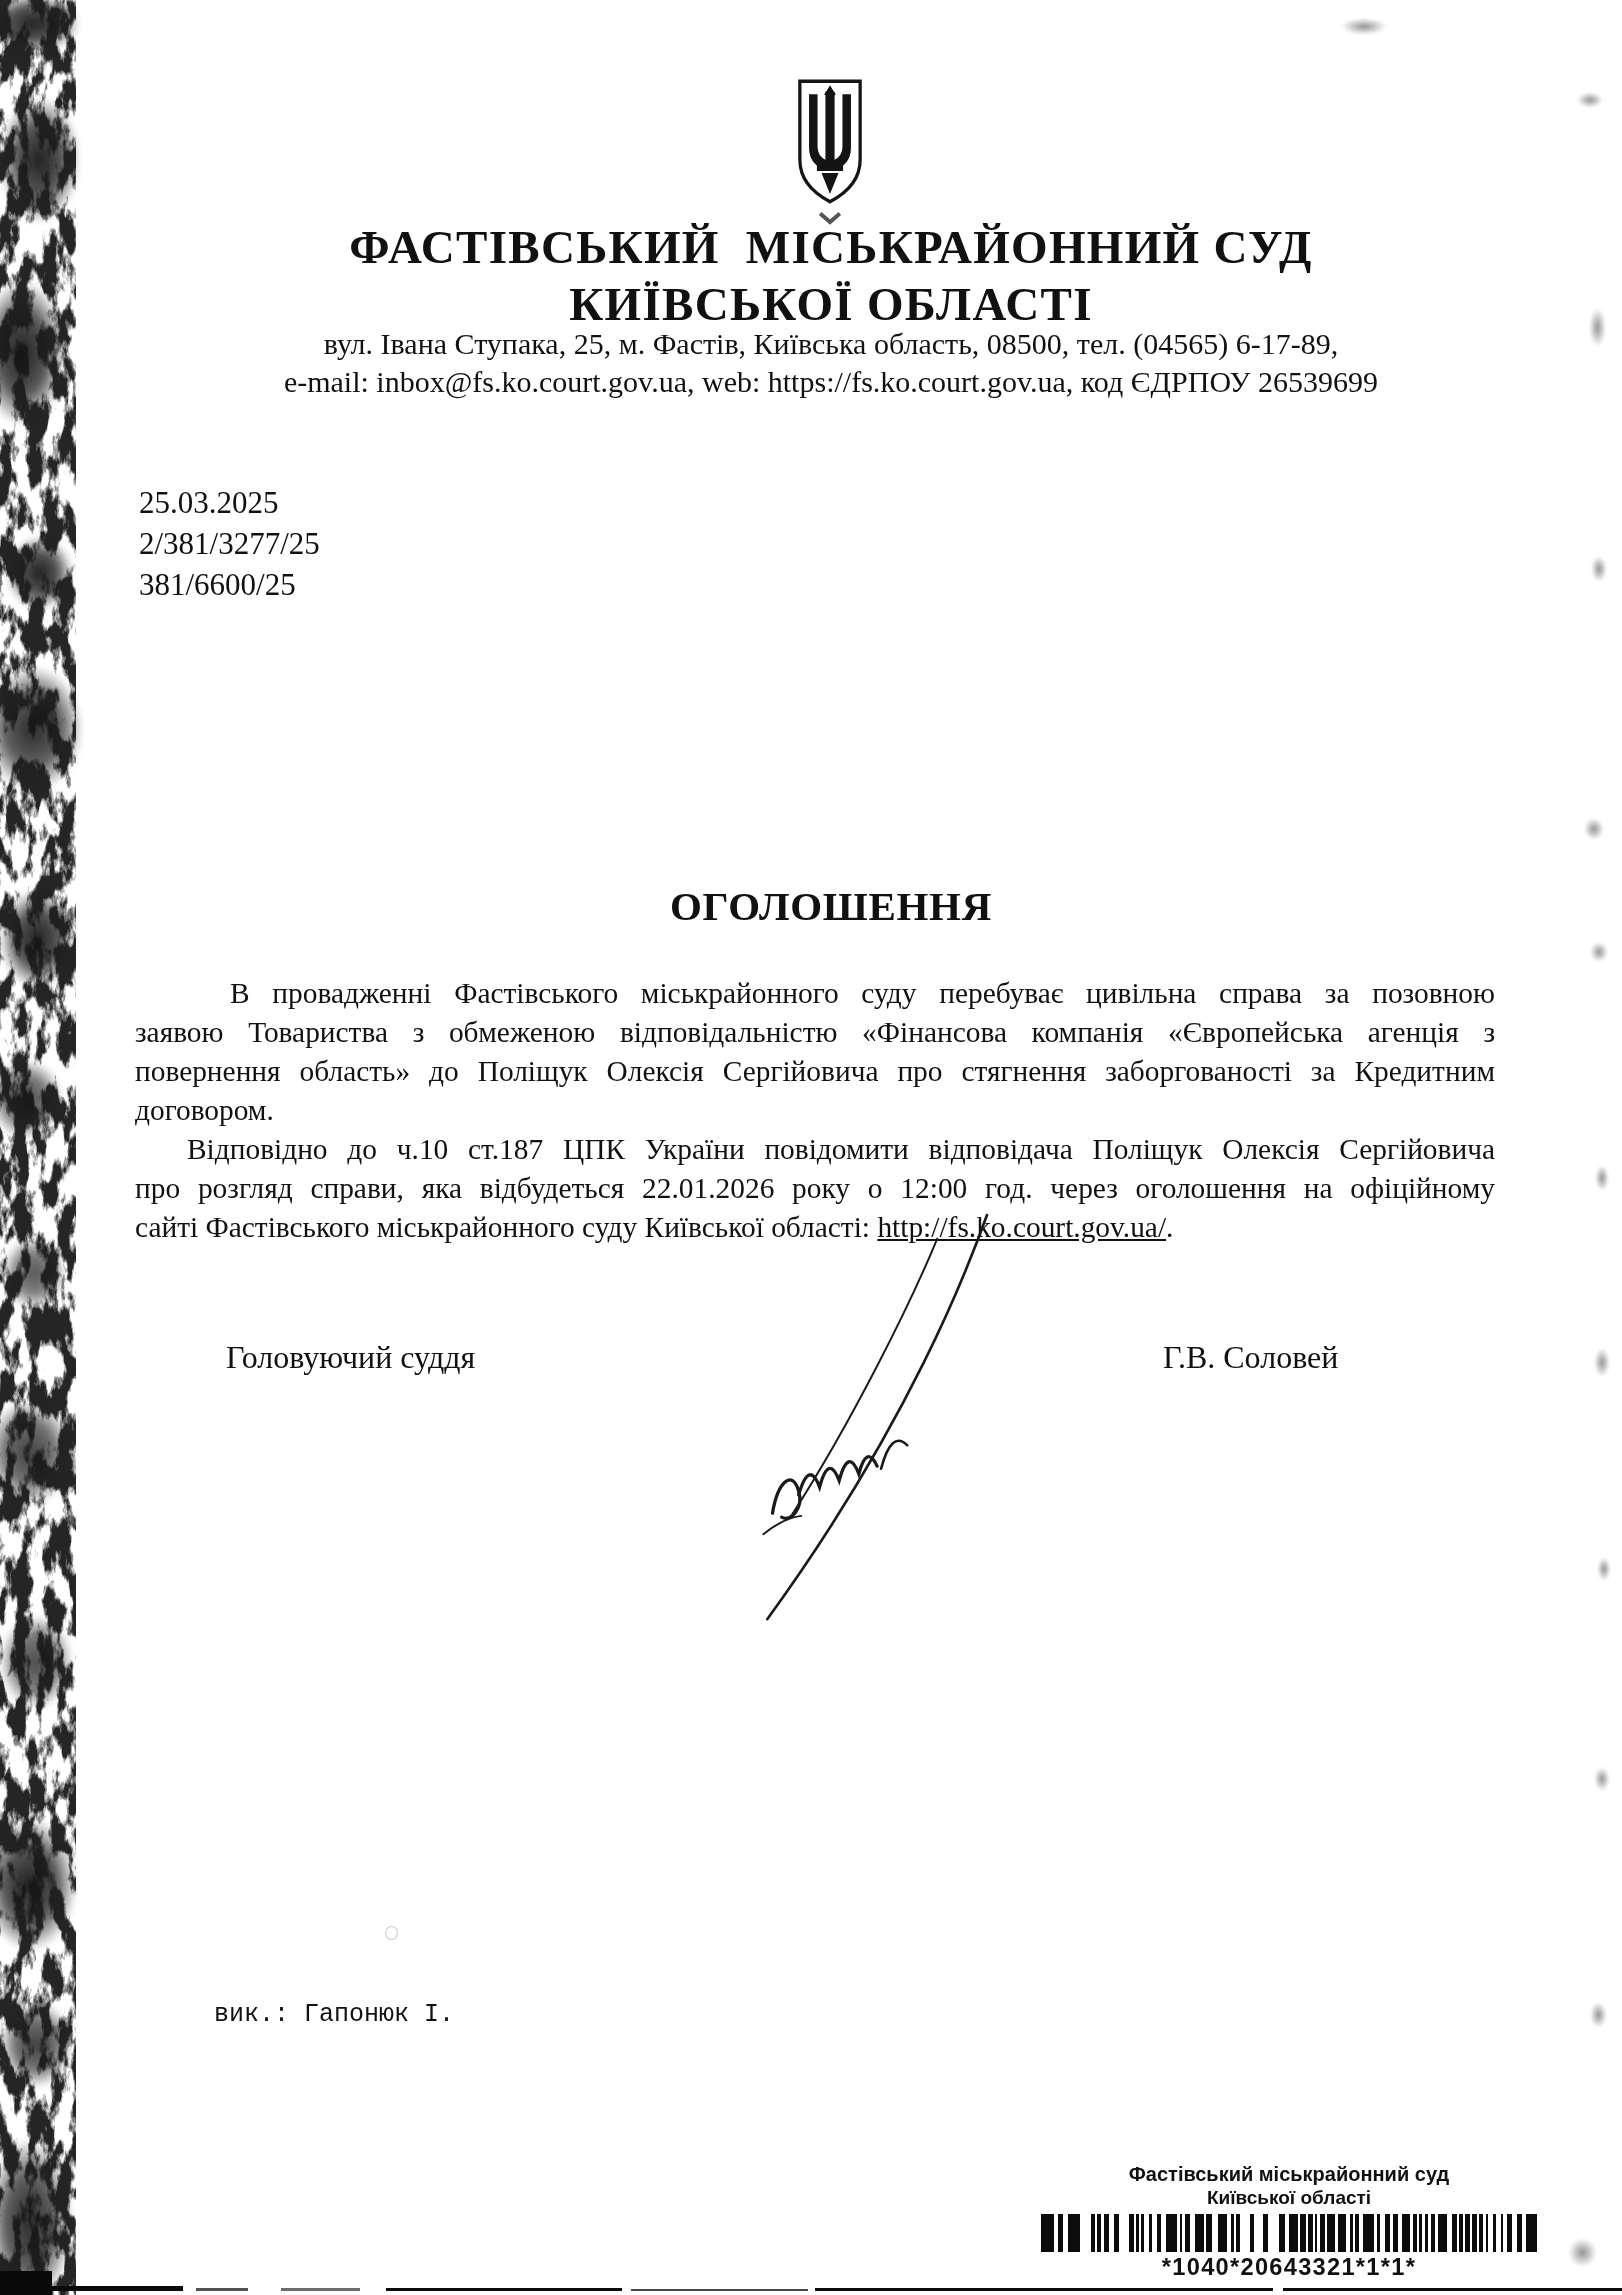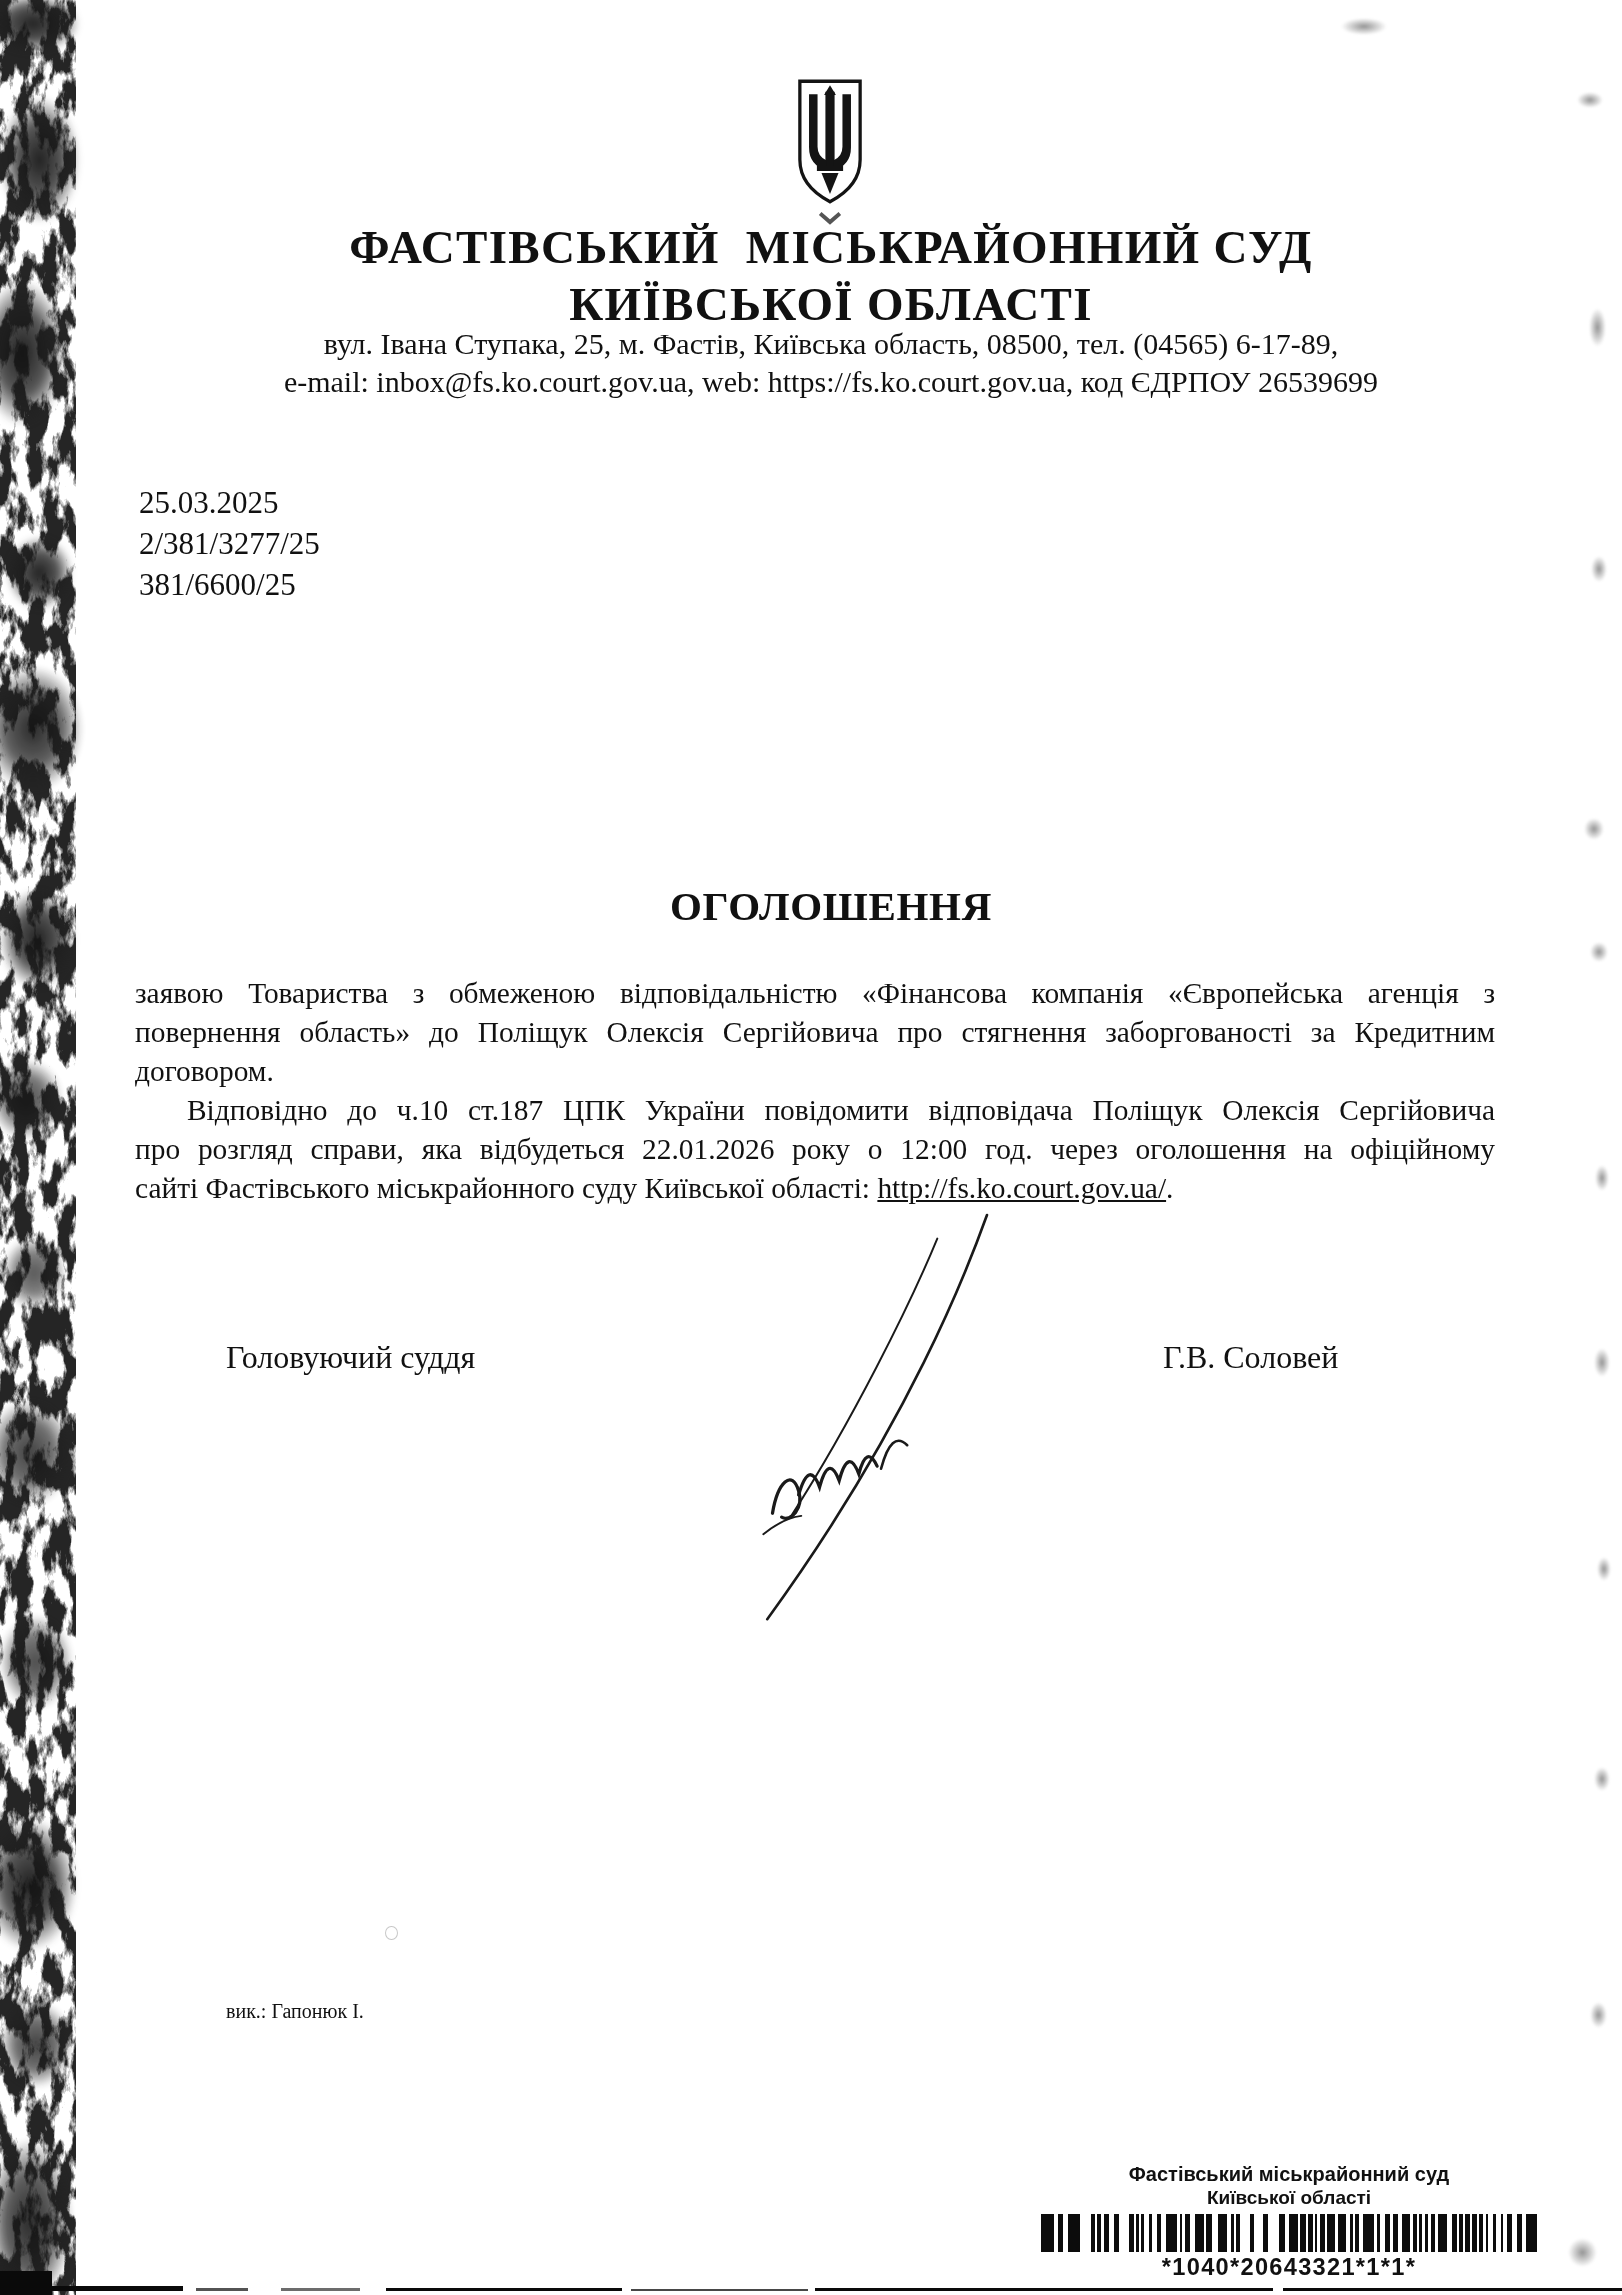--- a/index.html
+++ b/index.html
@@ -40,21 +40,21 @@
   .ind-1{text-indent:95px;}
   .ind-2{text-indent:52px;}
   .u{text-decoration:underline;}
 
   
   .sig-label{position:absolute;left:226px;top:1339px;font-size:32px;}
   .sig-name{position:absolute;left:1163px;top:1339px;font-size:32px;}
   .sig-scrawl{position:absolute;left:694px;top:1207px;}
 
   
-  .executor{position:absolute;left:226px;top:2000px;font-size:20px;}
+  .executor{position:absolute;left:214px;top:2000px;font-size:25px;font-family:Liberation Mono, monospace;}
   .ring{position:absolute;left:385px;top:1926px;width:10.5px;height:11.8px;border:1.3px solid #9a9a9a;
         border-radius:50%;opacity:.55;}
 
   
   .bc-wrap{position:absolute;left:1034px;top:2163px;width:510px;text-align:center;
            font-family:"Liberation Sans", sans-serif;}
   .bc-line1{font-size:20px;font-weight:bold;}
   .bc-line2{font-size:19px;font-weight:bold;margin-top:1.3px;}
   .bc-bars{margin:5.2px auto 0 auto;width:497px;height:38px;display:flex;align-items:stretch;}
   .bc-bars div{height:100%;}
@@ -133,20 +133,21 @@
   <div class="meta">
     <div>25.03.2025</div>
     <div>2/381/3277/25</div>
     <div>381/6600/25</div>
   </div>
 
 
   <div class="doc-title">ОГОЛОШЕННЯ</div>
 
   <div class="body-text">
+    <div class="bl ind-1">В провадженні Фастівського міськрайонного суду перебуває цивільна справа за  позовною</div>
     <div class="bl">заявою Товариства з обмеженою відповідальністю «Фінансова компанія «Європейська агенція з</div>
     <div class="bl">повернення область» до Поліщук Олексія Сергійовича про стягнення заборгованості за Кредитним</div>
     <div class="bl last">договором.</div>
     <div class="bl ind-2">Відповідно до ч.10 ст.187 ЦПК України повідомити відповідача Поліщук Олексія Сергійовича</div>
     <div class="bl">про розгляд справи, яка відбудеться 22.01.2026 року о 12:00 год. через оголошення на офіційному</div>
     <div class="bl last"><span>сайті Фастівського міськрайонного суду Київської області: </span><span class="u">http://fs.ko.court.gov.ua/</span><span>.</span></div>
   </div>
 
   <div class="sig-label">Головуючий суддя</div>
   <div class="sig-name">Г.В. Соловей</div>

